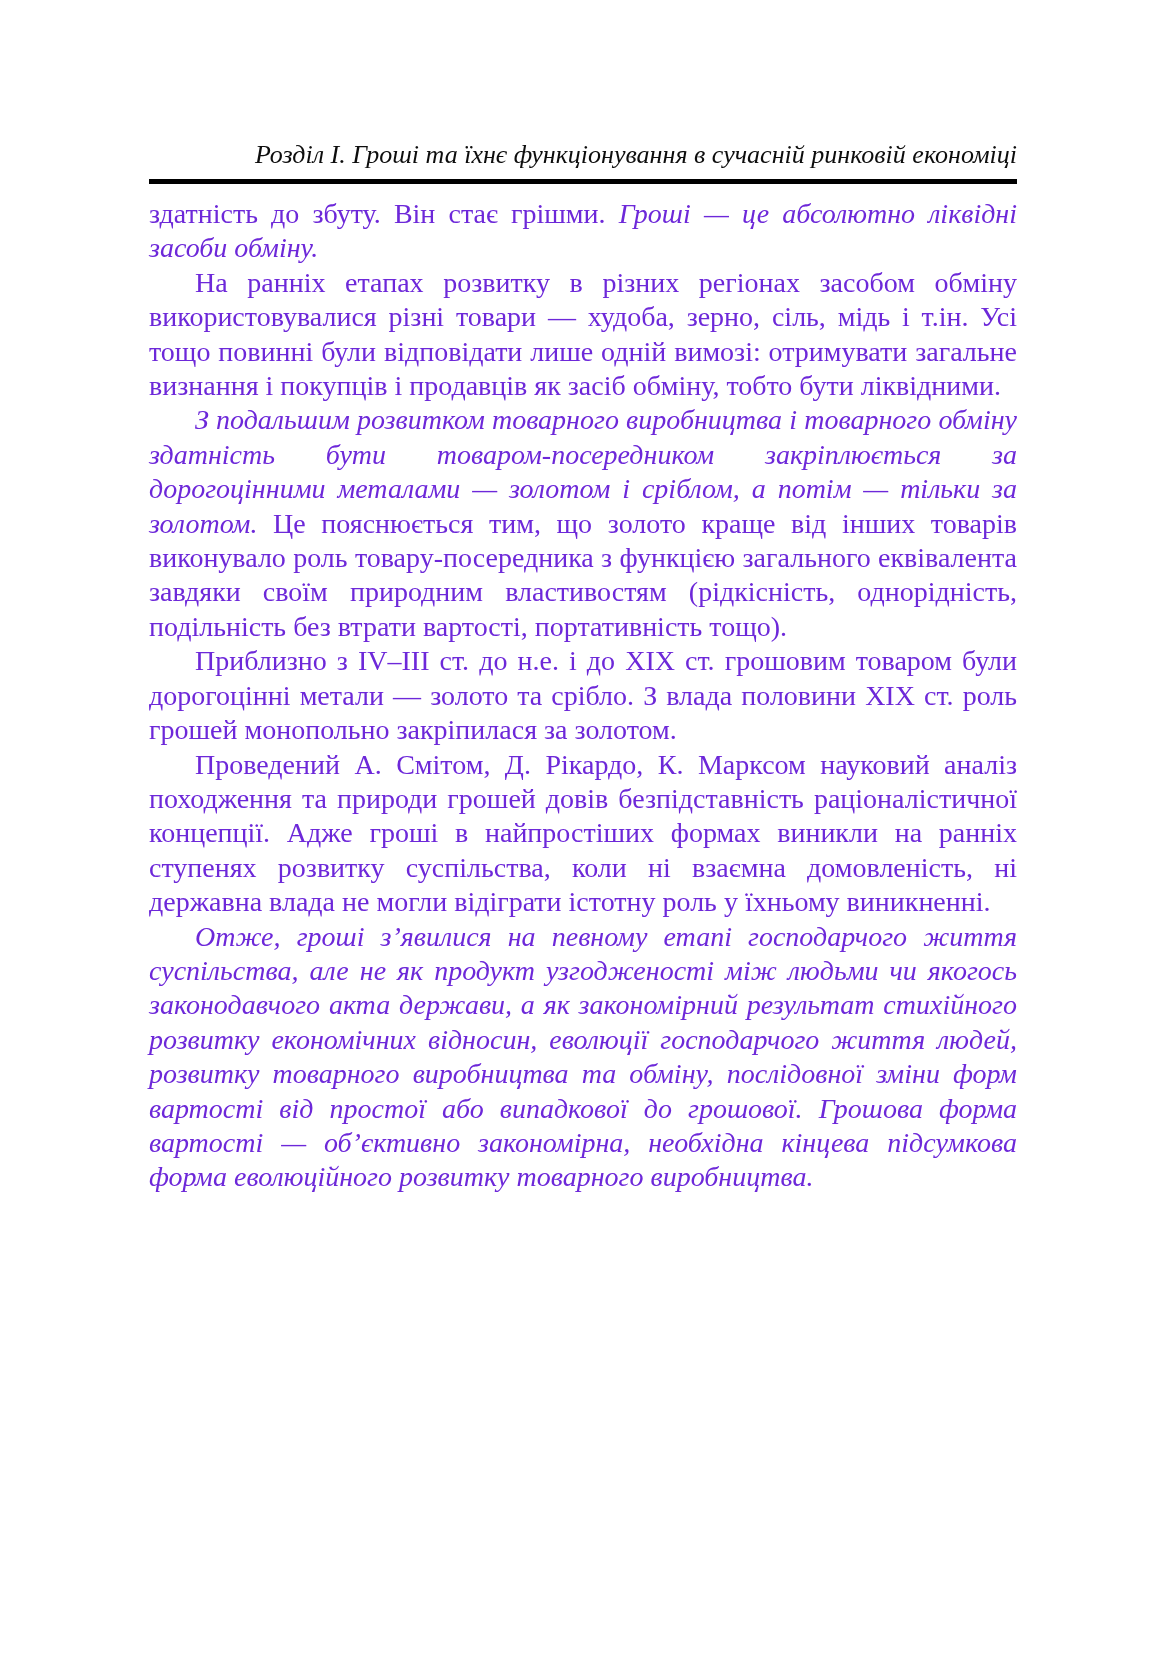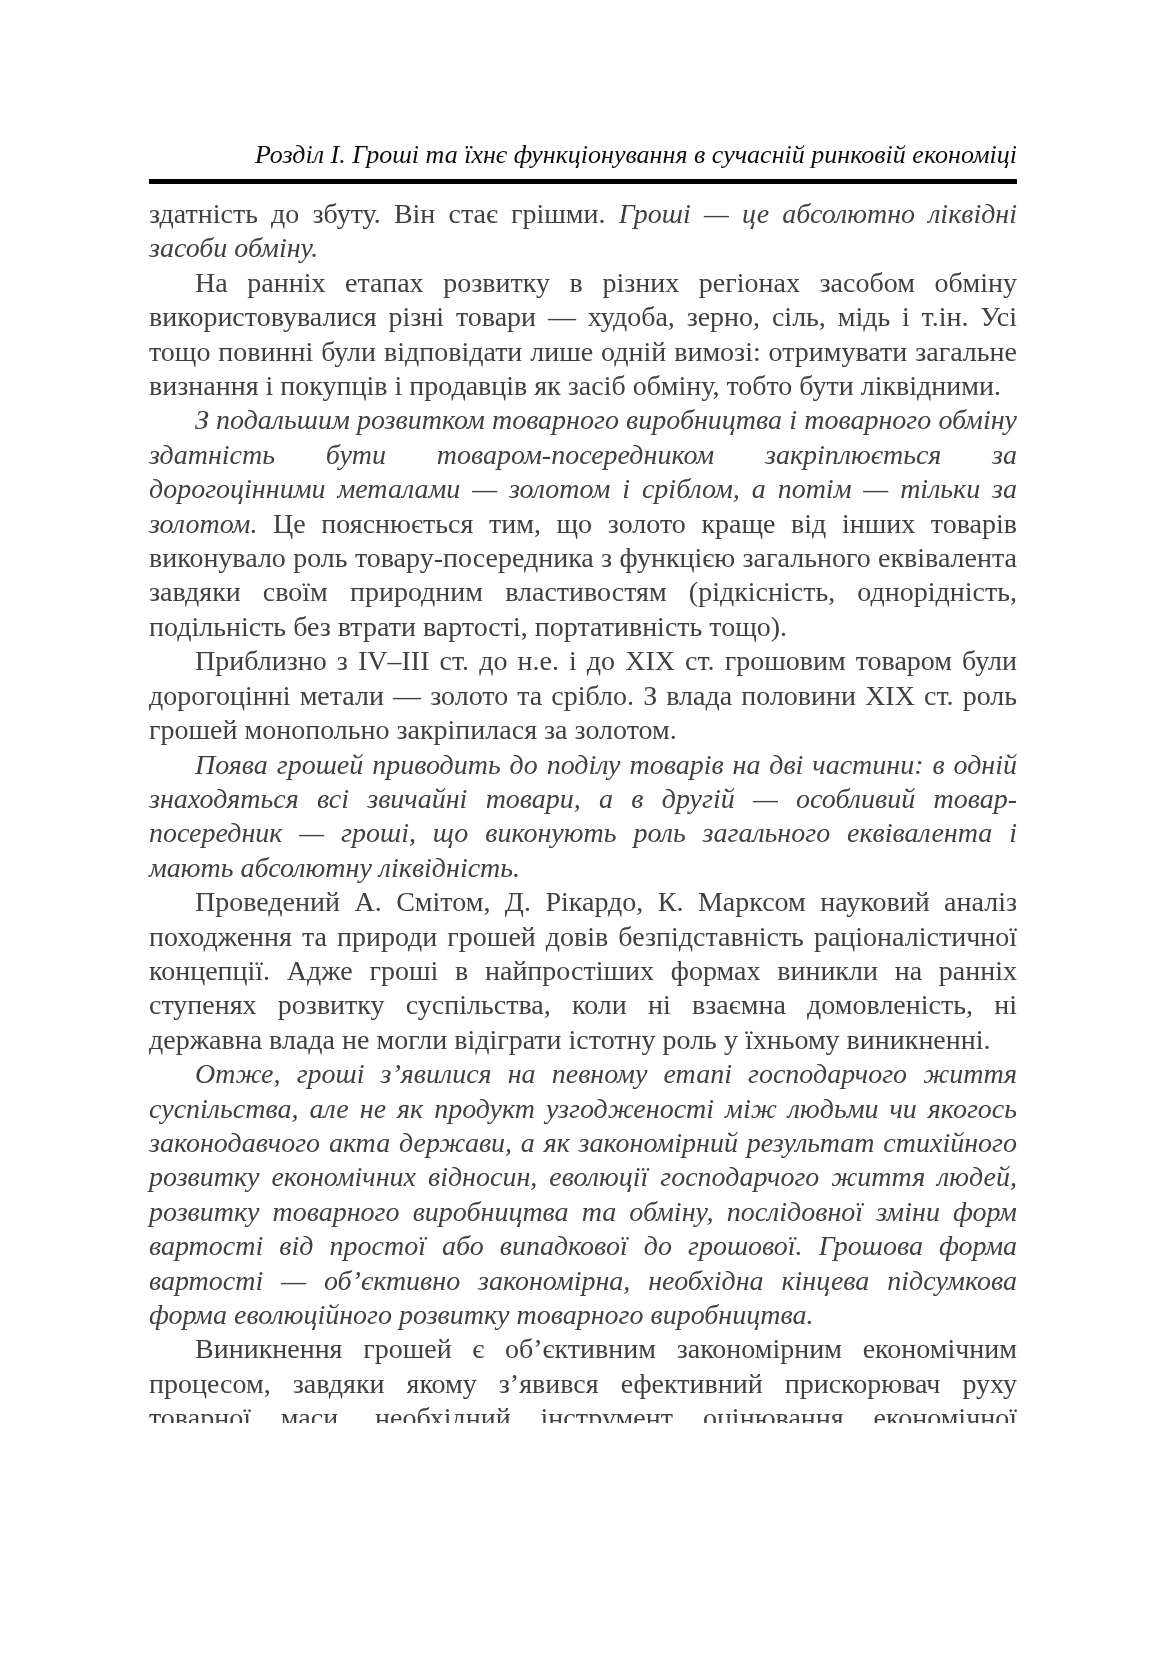--- a/index.html
+++ b/index.html
@@ -37,21 +37,21 @@
     background: #000000;
   }
   .page-body {
     position: absolute;
     top: 197px;
     left: 149px;
     width: 868px;
     font-size: 28px;
     line-height: 34.4px;
     text-align: justify;
-    color: #404040;
+    color: #6d28d9;
   }
   .page-body p {
     margin: 0;
     padding: 0;
     text-indent: 46px;
   }
   .page-body p.no-indent {
     text-indent: 0;
   }
   .seg-italic {
@@ -70,19 +70,17 @@
 <body>
 
 <div class="page">
   <div class="running-header">Розділ І. Гроші та їхнє функціонування в сучасній ринковій економіці</div>
   <div class="header-rule"></div>
   <div class="page-body" id="page-body">
       <p class="no-indent"><span>здатність до збуту. Він стає грішми. </span><span class="seg-italic">Гроші — це абсолютно ліквідні засоби обміну.</span></p>
       <p><span>На ранніх етапах розвитку в різних регіонах засобом обміну використовувалися різні товари — худоба, зерно, сіль, мідь і т.ін. Усі тощо повинні були відповідати лише одній вимозі: отримувати загальне визнання і покупців і продавців як засіб обміну, тобто бути ліквідними.</span></p>
       <p><span class="seg-italic">З подальшим розвитком товарного виробництва і товарного обміну здатність бути товаром-посередником закріплюється за дорогоцінними металами — золотом і сріблом, а потім — тільки за золотом. </span><span>Це пояснюється тим, що золото краще від інших товарів виконувало роль товару-посередника з функцією загального еквівалента завдяки своїм природним властивостям (рідкісність, однорідність, подільність без втрати вартості, портативність тощо).</span></p>
       <p><span>Приблизно з IV–III ст. до н.е. і до XIX ст. грошовим товаром були дорогоцінні метали — золото та срібло. З влада половини XIX ст. роль грошей монопольно закріпилася за золотом.</span></p>
-      <p><span class="seg-italic">Поява грошей приводить до поділу товарів на дві частини: в одній знаходяться всі звичайні товари, а в другій — особливий товар-посередник — гроші, що виконують роль загального еквівалента і мають абсолютну ліквідність.</span></p>
       <p><span>Проведений А. Смітом, Д. Рікардо, К. Марксом науковий аналіз походження та природи грошей довів безпідставність раціоналістичної концепції. Адже гроші в найпростіших формах виникли на ранніх ступенях розвитку суспільства, коли ні взаємна домовленість, ні державна влада не могли відіграти істотну роль у їхньому виникненні.</span></p>
       <p><span class="seg-italic">Отже, гроші з’явилися на певному етапі господарчого життя суспільства, але не як продукт узгодженості між людьми чи якогось законодавчого акта держави, а як закономірний результат стихійного розвитку економічних відносин, еволюції господарчого життя людей, розвитку товарного виробництва та обміну, послідовної зміни форм вартості від простої або випадкової до грошової. Грошова форма вартості — об’єктивно закономірна, необхідна кінцева підсумкова форма еволюційного розвитку товарного виробництва.</span></p>
-      <p><span>Виникнення грошей є об’єктивним закономірним економічним процесом, завдяки якому з’явився ефективний прискорювач руху товарної маси, необхідний інструмент оцінювання економічної інформації.</span></p>
     </div>
   <div class="page-number">8</div>
 </div>
 
 </body></html>

